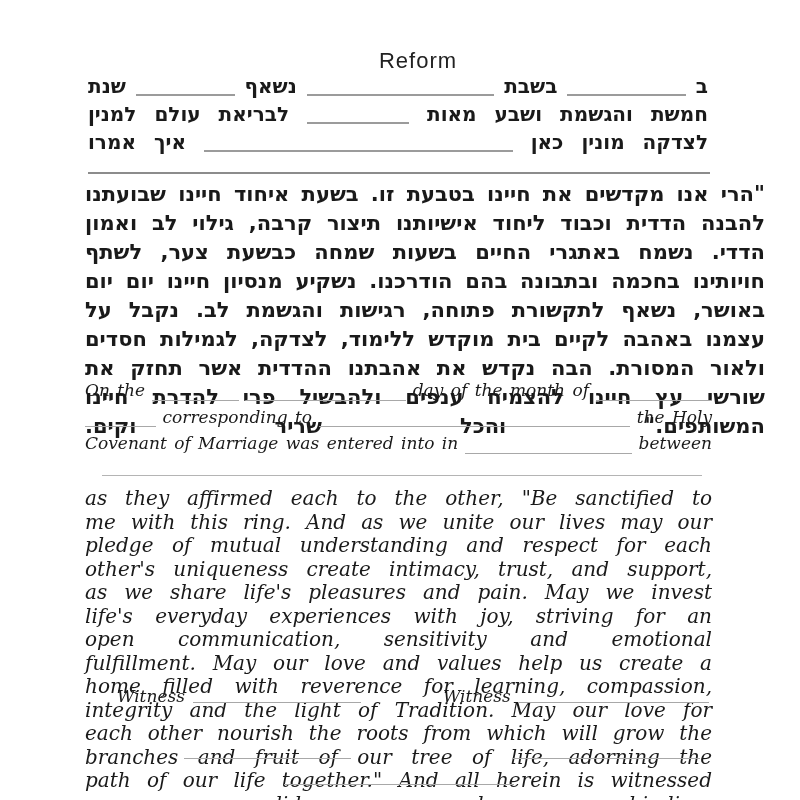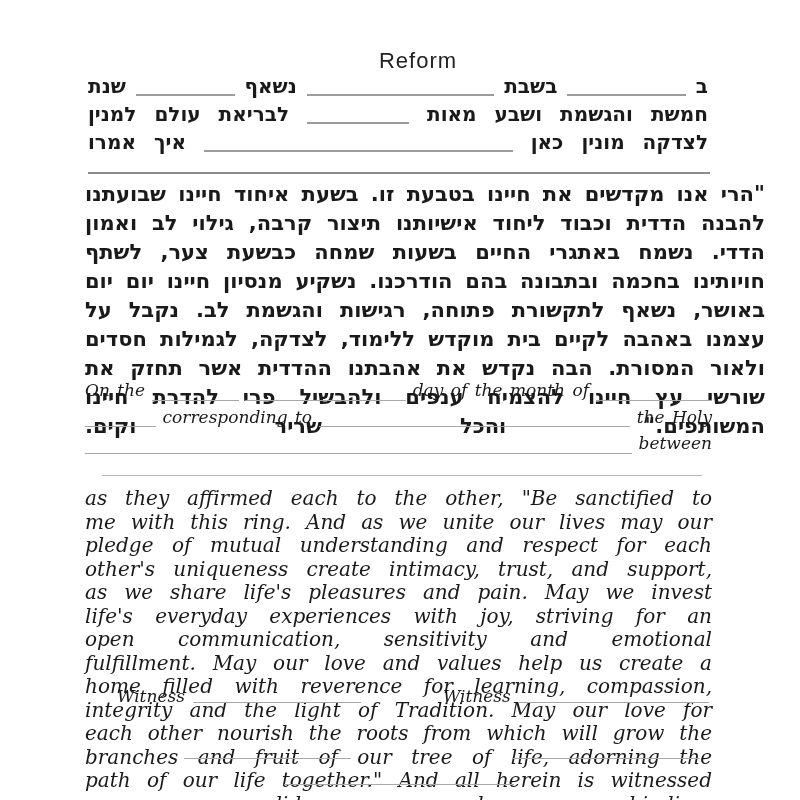--- a/index.html
+++ b/index.html
@@ -125,20 +125,21 @@
       <span>day of the month of</span>
       <span class="blank g08"></span>
     </div>
     <div class="eng-line">
       <span class="blank g05"></span>
       <span>corresponding to</span>
       <span class="blank g22"></span>
       <span>the Holy</span>
     </div>
     <div class="eng-line">
+      <span>Covenant of Marriage was entered into in</span>
       <span class="blank g10"></span>
       <span>between</span>
     </div>
   </div>
 
   <div class="long-blank"></div>
 
   <div class="eng-para eng">as they affirmed each to the other, "Be sanctified to me with this ring. And as we unite our lives may our pledge of mutual understanding and respect for each other's uniqueness create intimacy, trust, and support, as we share life's pleasures and pain. May we invest life's everyday experiences with joy, striving for an open communication, sensitivity and emotional fulfillment. May our love and values help us create a home filled with reverence for learning, compassion, integrity and the light of Tradition. May our love for each other nourish the roots from which will grow the branches and fruit of our tree of life, adorning the path of our life together." And all herein is witnessed as valid and binding.</div>
 
   <div class="wit-row1 eng">

